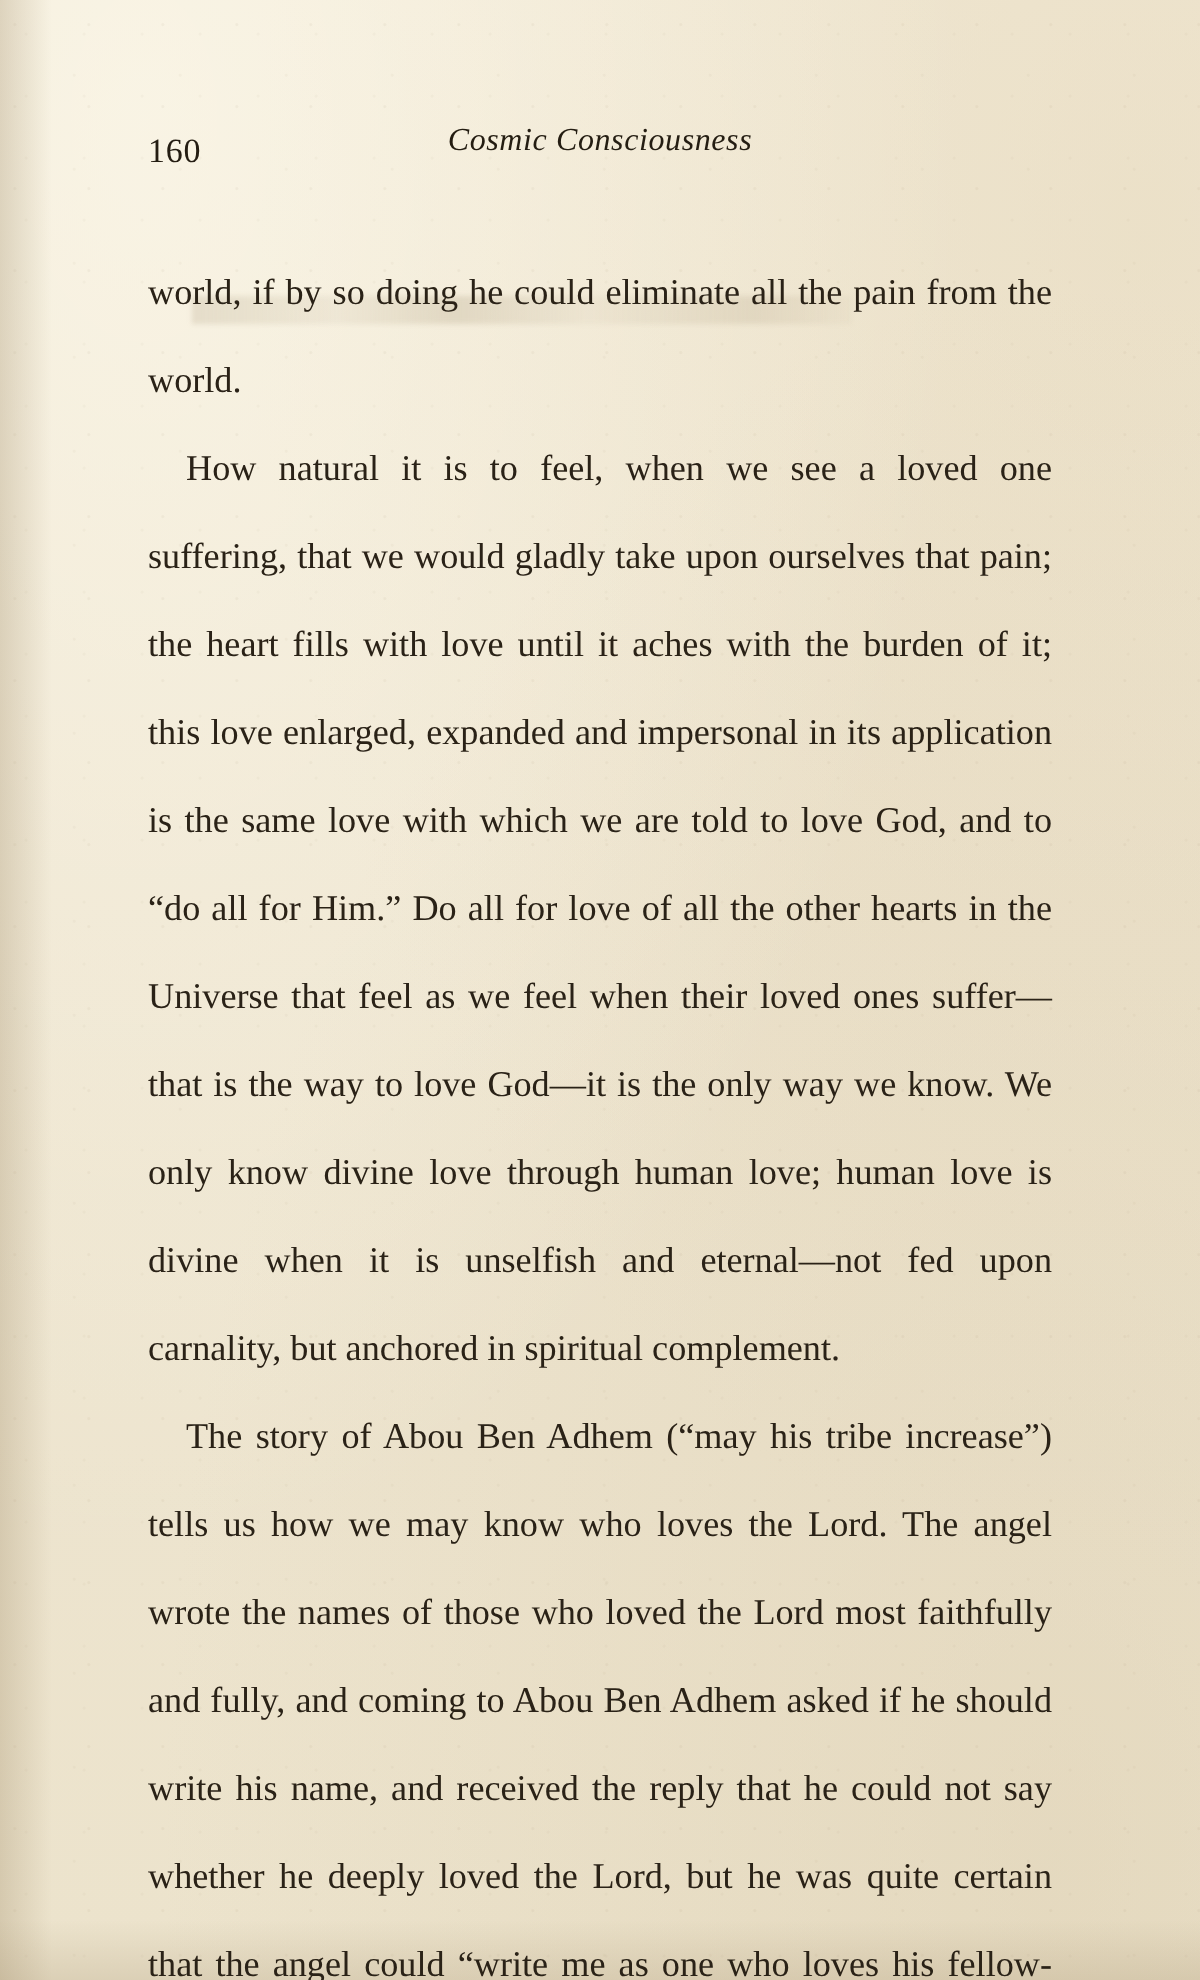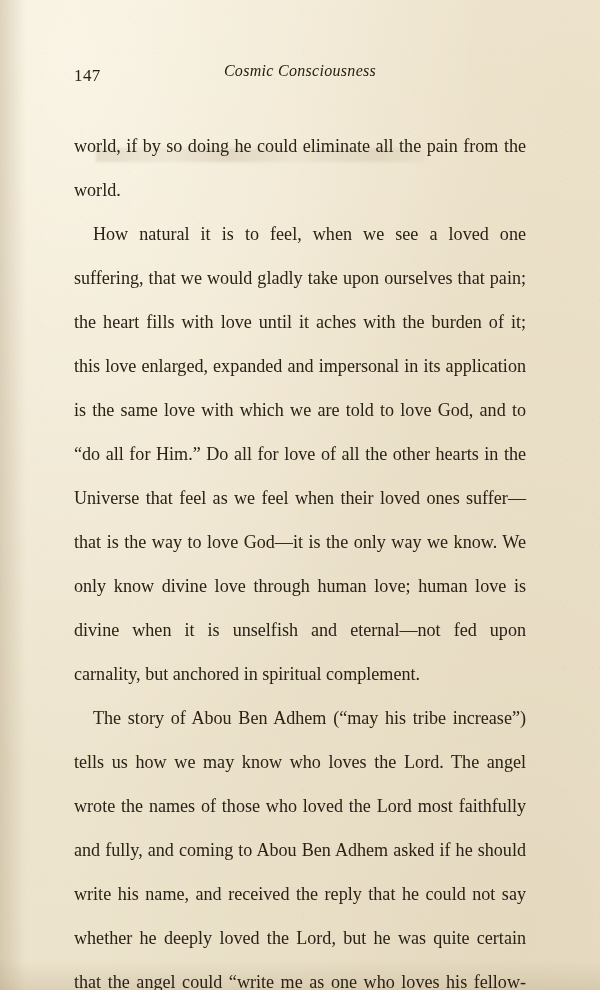--- a/index.html
+++ b/index.html
@@ -124,21 +124,21 @@
 <body>
 
 <div class="page">
   <div class="grain"></div>
   <div class="showthrough"></div>
   <div class="edge-shadow"></div>
   <div class="edge-shadow-bottom"></div>
 
   <div class="content">
     <div class="header">
-      <div class="folio">147</div>
+      <div class="folio">160</div>
       <div class="running-title">Cosmic Consciousness</div>
     </div>
 
     <div class="body-text">
       <p>world, if by so doing he could eliminate all the pain from the world.</p>
       <p class="indent">How natural it is to feel, when we see a loved one suffering, that we would gladly take upon ourselves that pain; the heart fills with love until it aches with the burden of it; this love enlarged, expanded and impersonal in its application is the same love with which we are told to love God, and to “do all for Him.”  Do all for love of all the other hearts in the Universe that feel as we feel when their loved ones suffer—that is the way to love God—it is the only way we know. We only know divine love through human love; human love is divine when it is unselfish and eternal—not fed upon carnality, but anchored in spiritual complement.</p>
       <p class="indent">The story of Abou Ben Adhem (“may his tribe increase”) tells us how we may know who loves the Lord.  The angel wrote the names of those who loved the Lord most faithfully and fully, and coming to Abou Ben Adhem asked if he should write his name, and received the reply that he could not say whether he deeply loved the Lord, but he was quite certain that the angel could “write me as one who loves his fellow-men.”  And, lo! when the list was made and the names of all who loved the Lord re-corded, Abou Ben Adhem’s name headed the list.</p>
       <p class="indent">The Vedanta philosophy teaches non-attach-</p>
     </div>
   </div>

